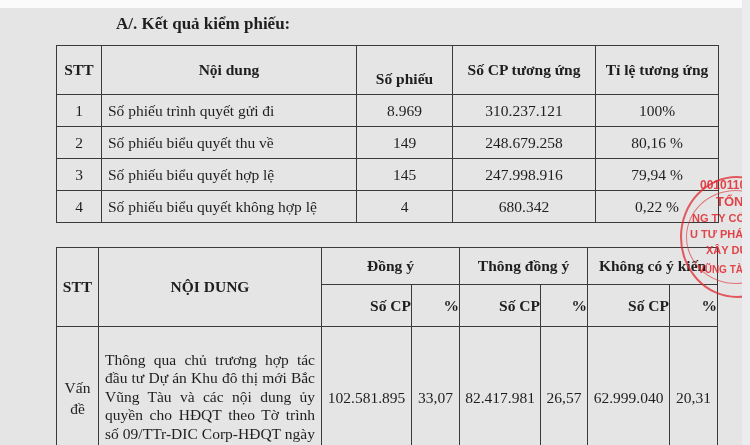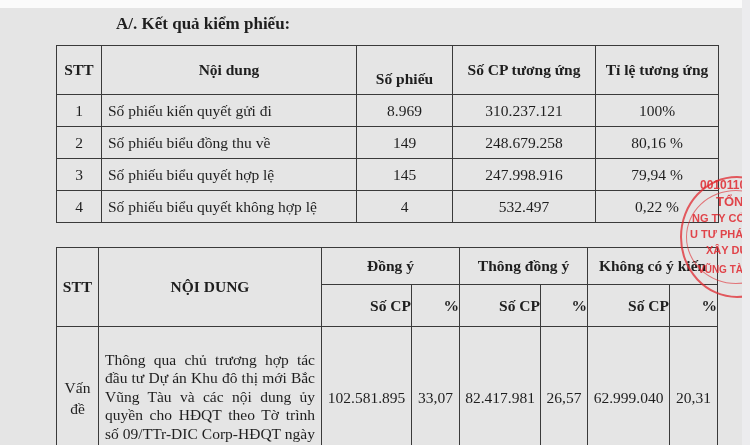--- a/index.html
+++ b/index.html
@@ -86,44 +86,44 @@
     <tbody>
         <tr class="hdr">
       <th>STT</th>
       <th>Nội dung</th>
       <th class="low">Số phiếu</th>
       <th>Số CP tương ứng</th>
       <th>Tỉ lệ tương ứng</th>
     </tr>
     <tr class="row">
       <td>1</td>
-      <td class="left">Số phiếu kiến quyết gửi đi</td>
+      <td class="left">Số phiếu trình quyết gửi đi</td>
       <td>8.969</td>
       <td>310.237.121</td>
       <td>100%</td>
     </tr>
     <tr class="row">
       <td>2</td>
-      <td class="left">Số phiếu biểu đồng thu về</td>
+      <td class="left">Số phiếu biểu quyết thu về</td>
       <td>149</td>
       <td>248.679.258</td>
       <td>80,16 %</td>
     </tr>
     <tr class="row">
       <td>3</td>
       <td class="left">Số phiếu biểu quyết hợp lệ</td>
       <td>145</td>
       <td>247.998.916</td>
       <td>79,94 %</td>
     </tr>
     <tr class="row">
       <td>4</td>
       <td class="left">Số phiếu biểu quyết không hợp lệ</td>
       <td>4</td>
-      <td>532.497</td>
+      <td>680.342</td>
       <td>0,22 %</td>
     </tr>
   </tbody>
     </table>
 
 
   <table id="table-b">
     <colgroup>
       <col style="width:42px">
         <col style="width:223px">

